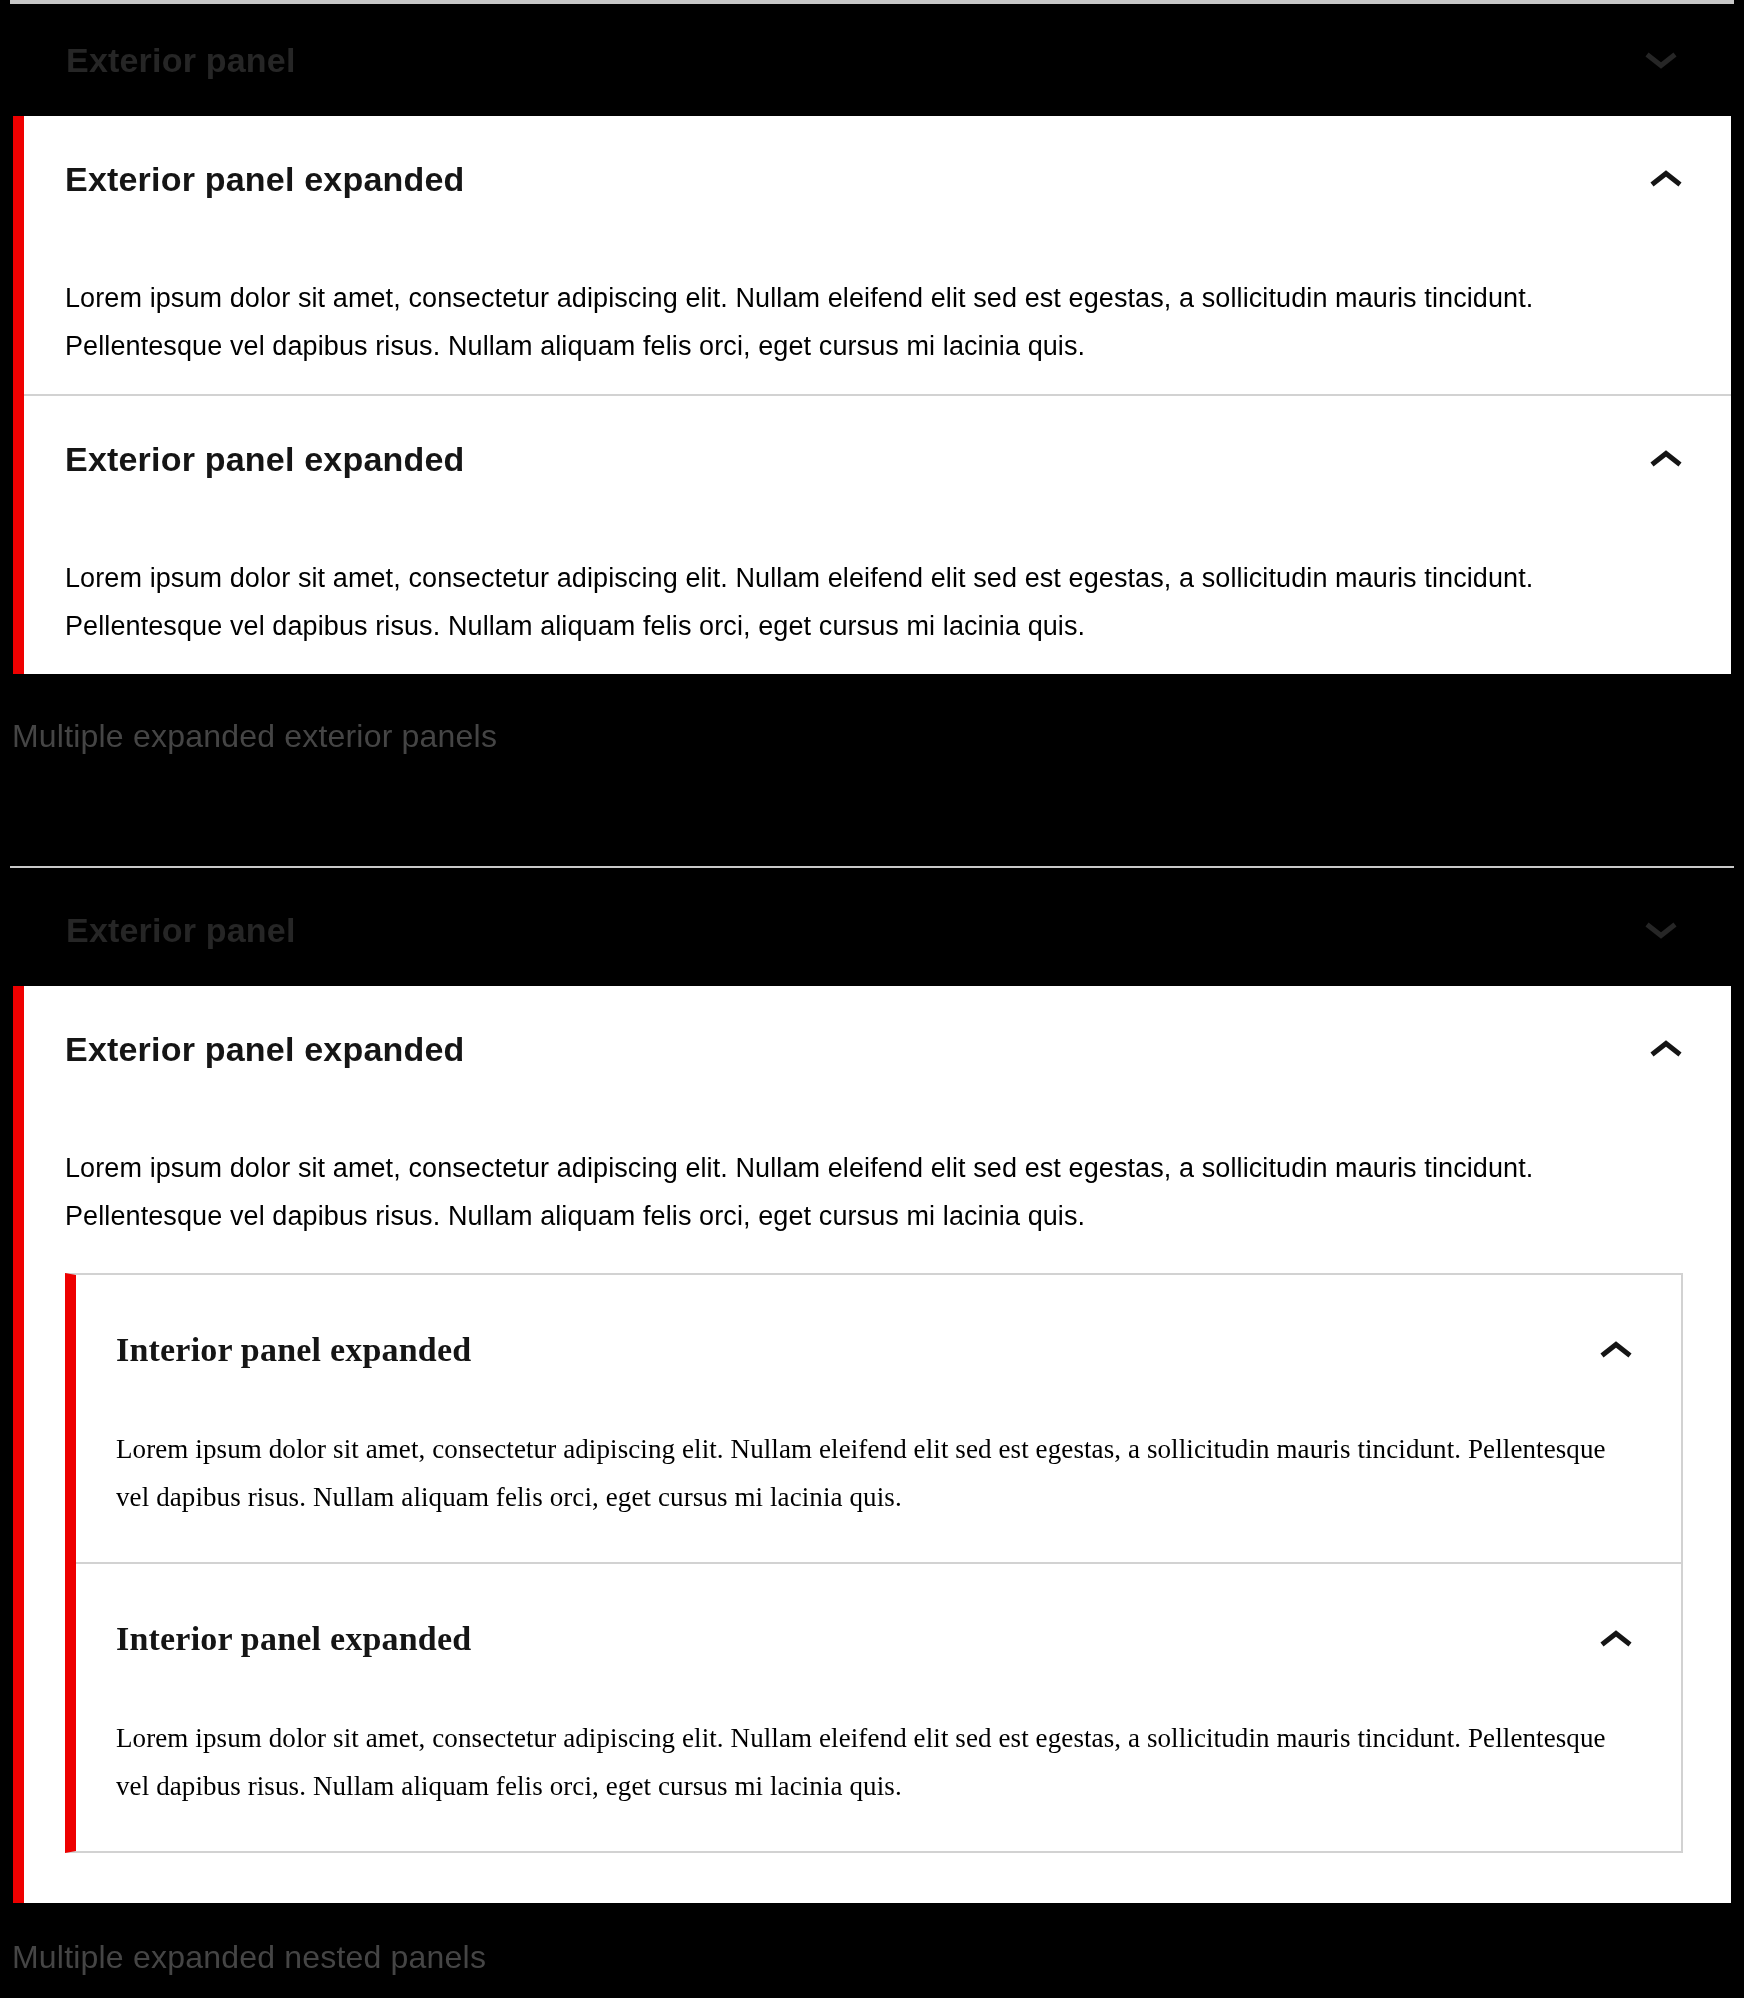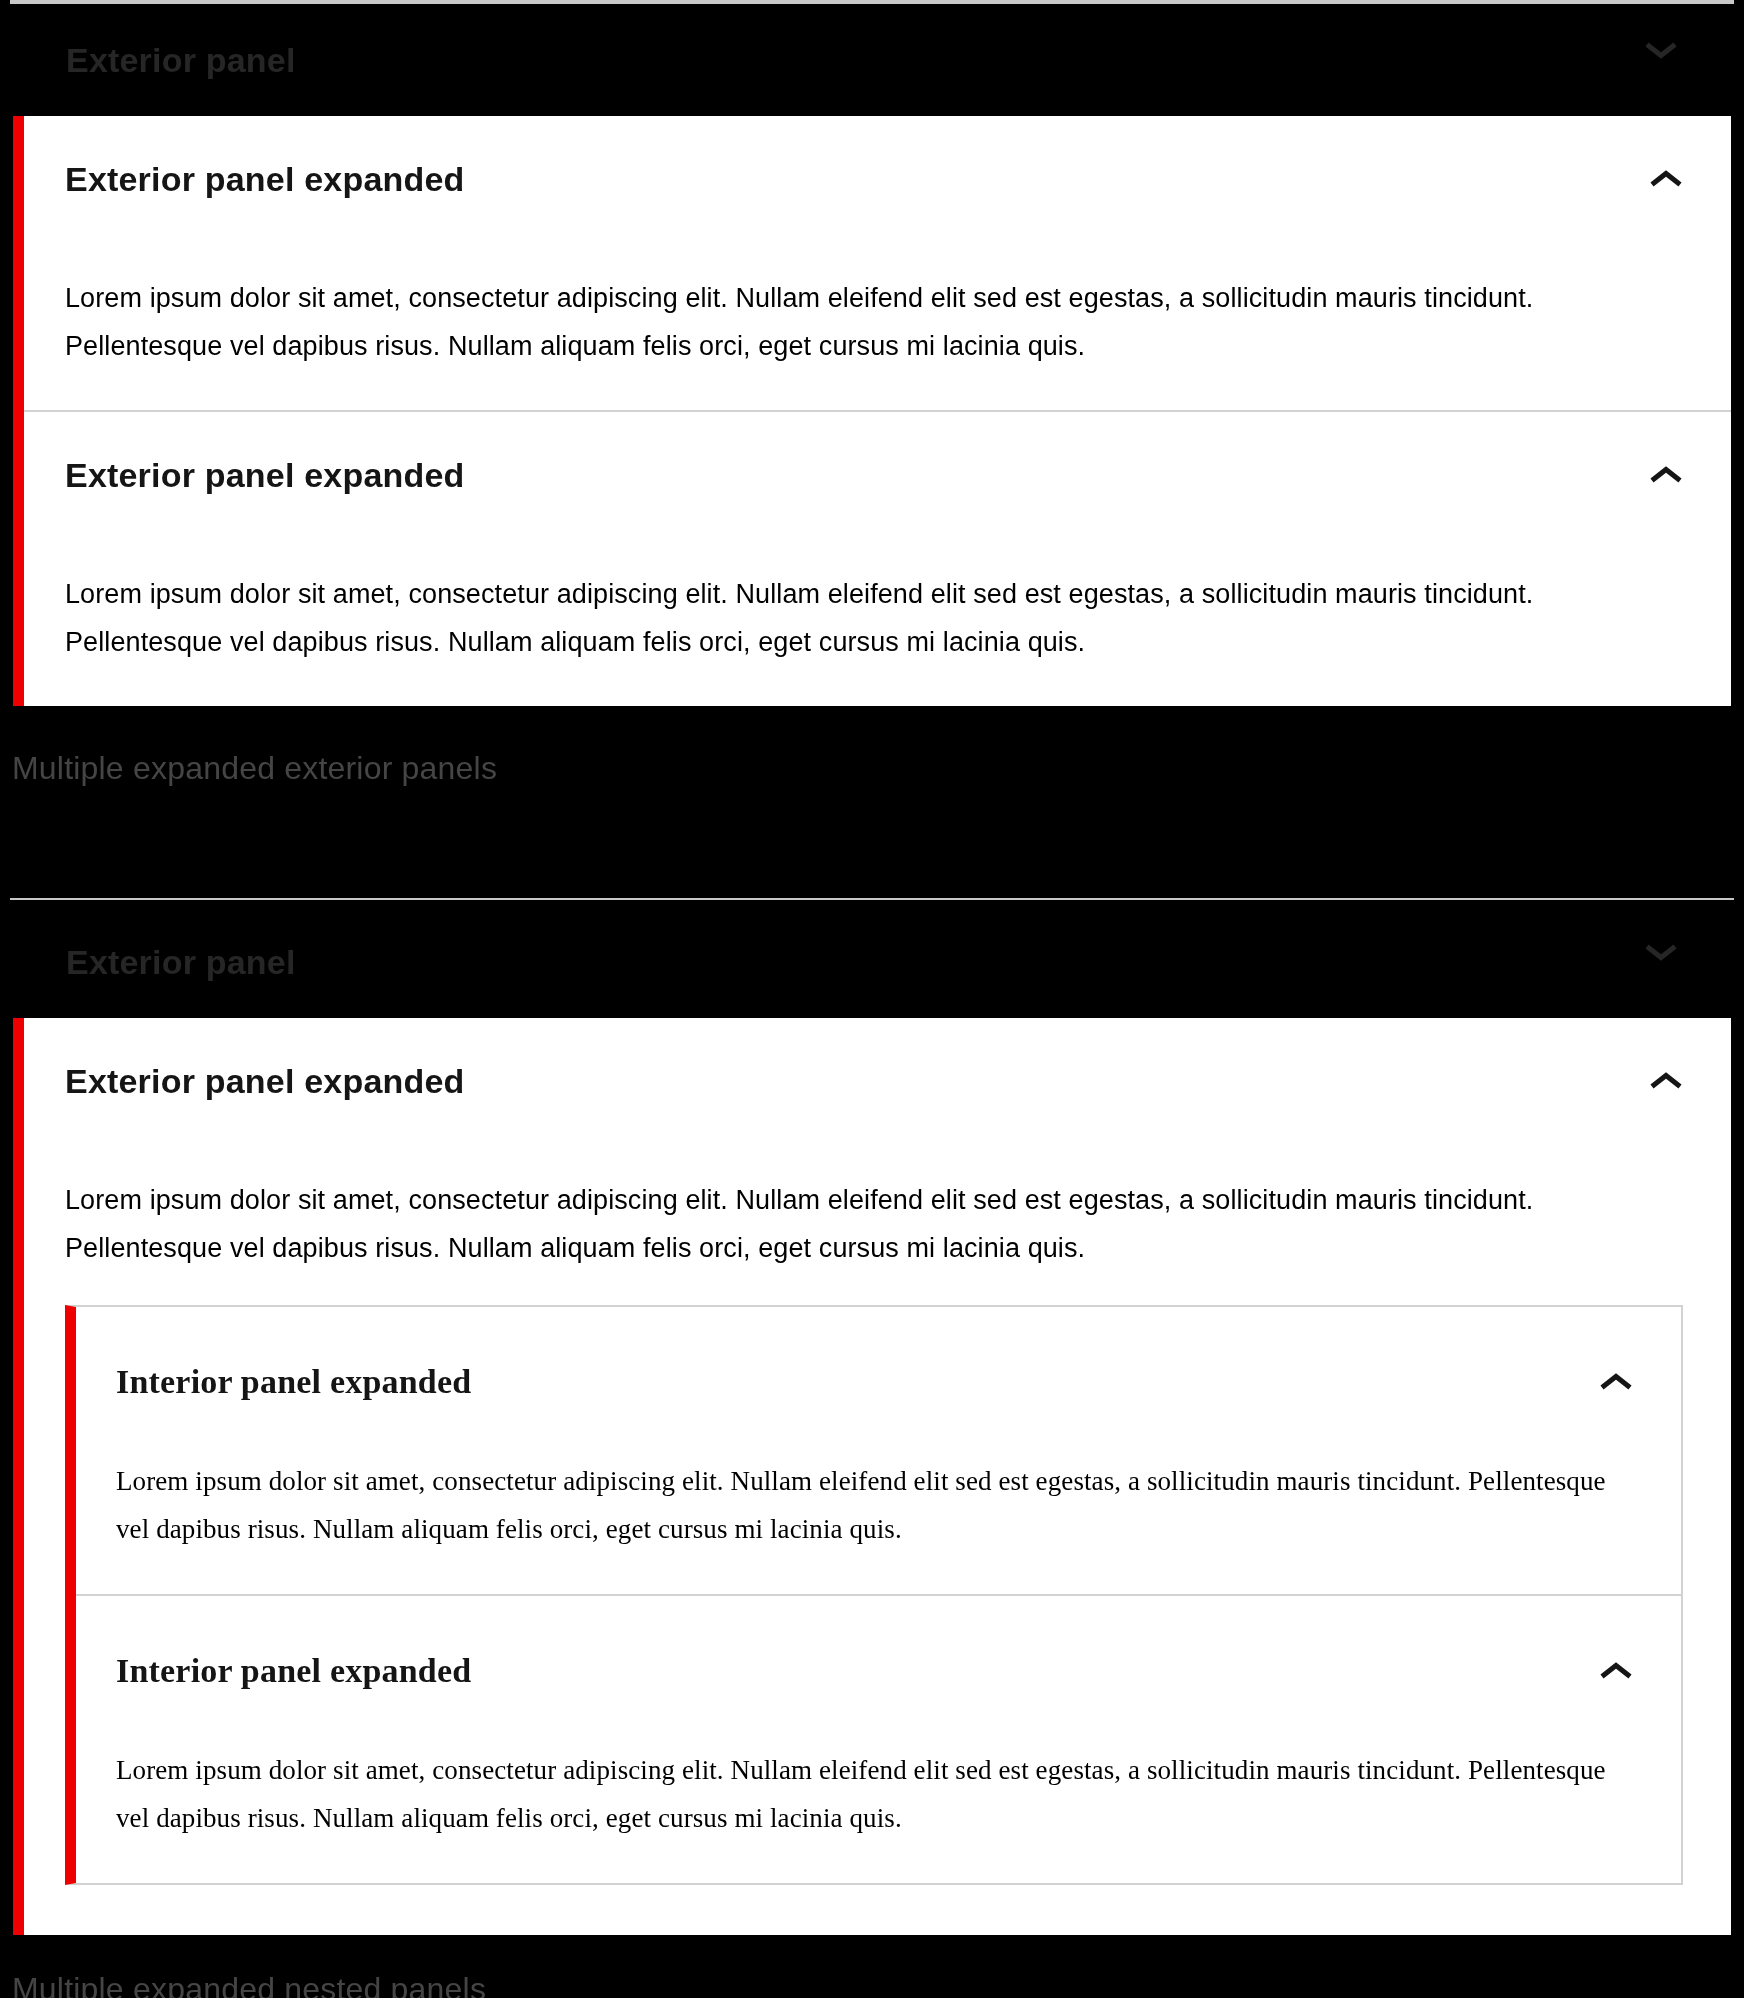--- a/index.html
+++ b/index.html
@@ -8,37 +8,37 @@
     background: #000;
     overflow: hidden;
     position: relative;
     font-family: "Liberation Sans", sans-serif;
     -webkit-font-smoothing: antialiased;
   }
   .top-strip { height: 4px; margin: 0 10px; background: #c8c8c8; }
 
   
   .collapsed-row {
-    display: flex; align-items: flex-start; justify-content: space-between;
+    display: flex; align-items: center; justify-content: space-between;
     padding: 36px 66px 36px 66px;
     border-radius: 11px;
   }
   .collapsed-row .c-title {
     font-size: 34px; line-height: 40px; font-weight: 600;
     color: #262626; letter-spacing: 0.2px;
   }
   .collapsed-row .chev { color: #262626; }
 
   
   .group {
     margin: 0 13px;
     background: #fff;
     border-left: 11px solid #ee0000;
   }
-  .section { padding: 42px 48px 40px 41px; }
+  .section { padding: 42px 48px 24px 41px; }
   .sec-head { display: flex; align-items: center; justify-content: space-between; }
   .sec-title {
     font-size: 34px; line-height: 42px; font-weight: 600;
     color: #151515; letter-spacing: 0.2px;
   }
   .sec-head .chev { color: #151515; }
   .sec-body {
     margin: 74px 0 0 0;
     font-size: 27px; line-height: 48px; font-weight: 400;
     color: #000000; letter-spacing: 0.1px;

